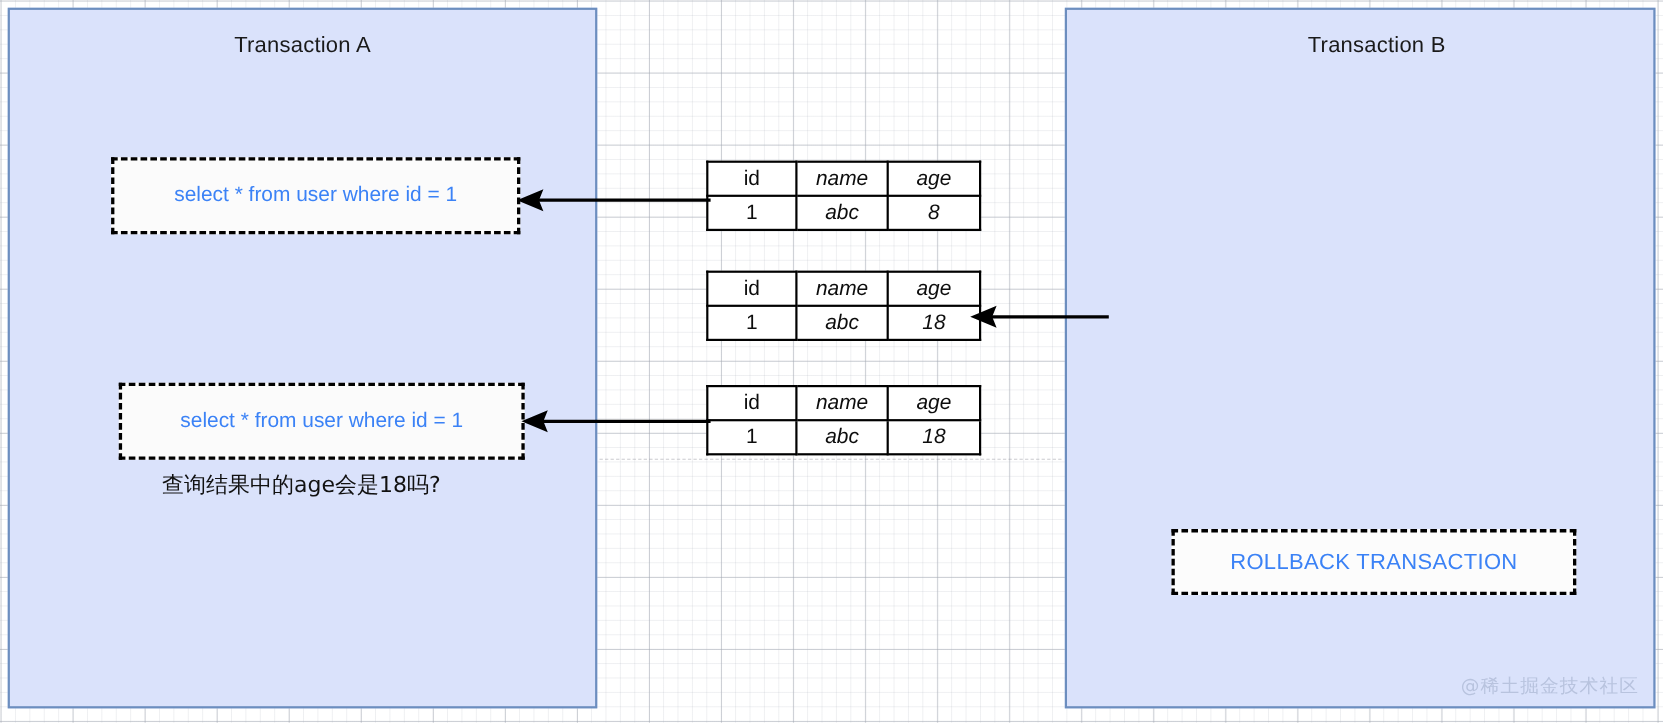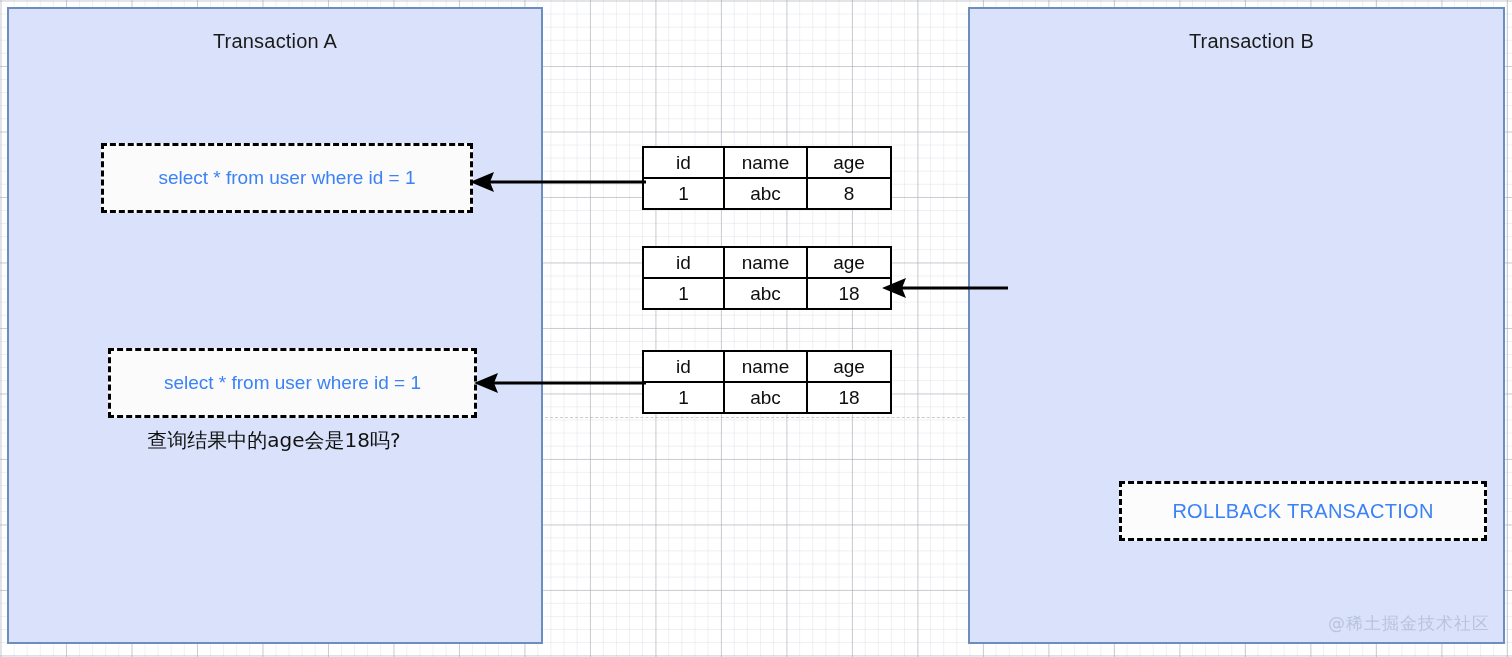--- a/index.html
+++ b/index.html
@@ -64,21 +64,21 @@
     align-items: center;
     font-size: 19px;
     color: #3b82f6;
     white-space: nowrap;
   }
   .stmt > span { display: block; width: 100%; text-align: center; }
 
   #stmt-select-1 { left: 101px;  top: 143px; width: 372px; height: 70px; }
   #stmt-select-2 { left: 108px;  top: 348px; width: 369px; height: 70px; }
   #stmt-update   { left: 1003px; top: 252px; width: 470px; height: 70px; }
-  #stmt-rollback { left: 1119px; top: 481px; width: 368px; height: 60px;
+  #stmt-rollback { left: 1065px; top: 481px; width: 368px; height: 60px;
                    background: #fcfcfc; border-width: 3px; }
   #stmt-rollback > span { font-size: 20px; letter-spacing: 0.3px; }
 
   
   #question-note {
     position: absolute;
     left: 88px;
     top: 427px;
     width: 372px;
     text-align: center;
@@ -99,22 +99,22 @@
     border: 2.5px solid #000000;
     text-align: center;
     font-size: 19px;
     color: #0d0d0d;
     height: 29px;
     padding: 0;
     line-height: 29px;
     background: #ffffff;
   }
   .dbtable td.c-id   { width: 79px; text-align: center; }
-  .dbtable td.c-name { width: 81px; }
-  .dbtable td.c-age  { width: 82px; }
+  .dbtable td.c-name { width: 81px; font-style: italic; }
+  .dbtable td.c-age  { width: 82px; font-style: italic; }
 
   #tbl-1 { left: 642px; top: 146px; }
   #tbl-2 { left: 642px; top: 246px; }
   #tbl-3 { left: 642px; top: 350px; }
 
   
   .arrow { position: absolute; }
 
   
   #guide-line {

